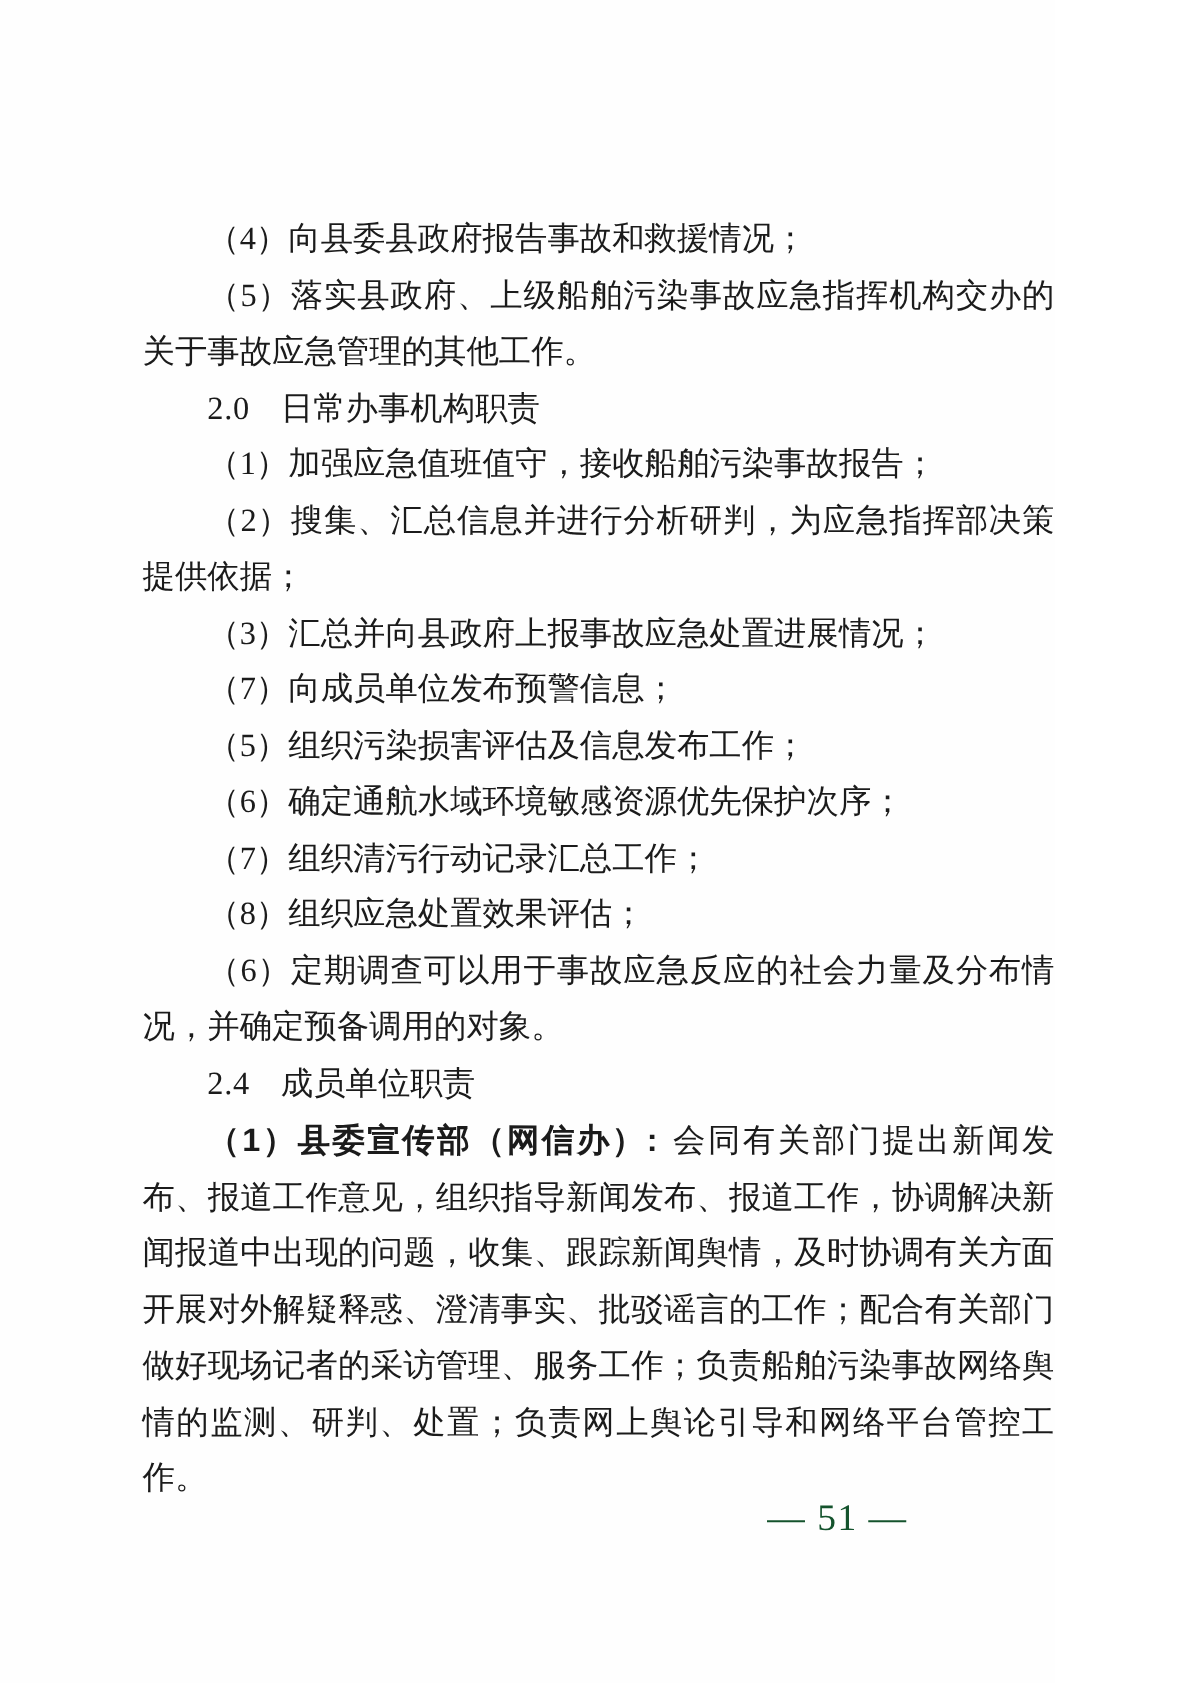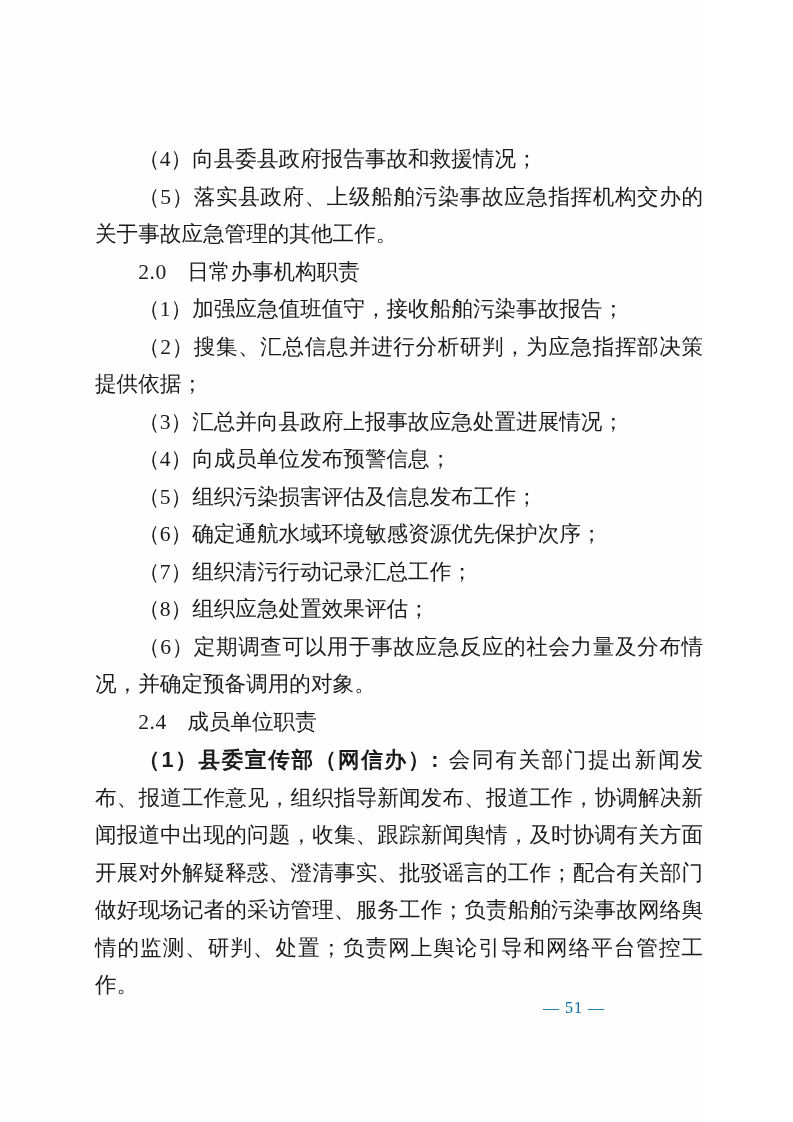--- a/index.html
+++ b/index.html
@@ -39,38 +39,38 @@
   }
   .lead {
     font-weight: 700;
     font-family: "Liberation Sans", "DejaVu Sans", sans-serif;
     margin-right: 0.4em;
   }
   .pageno {
     position: absolute;
     top: 999px;
     right: 98px;
-    font-size: 16px;
+    font-size: 25px;
     letter-spacing: 1px;
-    color: #0369a1;
+    color: #14532d;
     white-space: pre;
   }
 </style>
 </head>
 <body>
 
 <div class="page">
   <main class="content" id="doc-body">
       <p><span>（4）向县委县政府报告事故和救援情况；</span></p>
       <p><span>（5）落实县政府、上级船舶污染事故应急指挥机构交办的关于事故应急管理的其他工作。</span></p>
       <p class="heading"><span class="hnum">2.0</span><span class="htitle">日常办事机构职责</span></p>
       <p><span>（1）加强应急值班值守，接收船舶污染事故报告；</span></p>
       <p><span>（2）搜集、汇总信息并进行分析研判，为应急指挥部决策提供依据；</span></p>
       <p><span>（3）汇总并向县政府上报事故应急处置进展情况；</span></p>
-      <p><span>（4）向成员单位发布预警信息；</span></p>
+      <p><span>（7）向成员单位发布预警信息；</span></p>
       <p><span>（5）组织污染损害评估及信息发布工作；</span></p>
       <p><span>（6）确定通航水域环境敏感资源优先保护次序；</span></p>
       <p><span>（7）组织清污行动记录汇总工作；</span></p>
       <p><span>（8）组织应急处置效果评估；</span></p>
       <p><span>（6）定期调查可以用于事故应急反应的社会力量及分布情况，并确定预备调用的对象。</span></p>
       <p class="heading"><span class="hnum">2.4</span><span class="htitle">成员单位职责</span></p>
       <p><b class="lead">（1）县委宣传部（网信办）:</b><span>会同有关部门提出新闻发布、报道工作意见，组织指导新闻发布、报道工作，协调解决新闻报道中出现的问题，收集、跟踪新闻舆情，及时协调有关方面开展对外解疑释惑、澄清事实、批驳谣言的工作；配合有关部门做好现场记者的采访管理、服务工作；负责船舶污染事故网络舆情的监测、研判、处置；负责网上舆论引导和网络平台管控工作。</span></p>
     </main>
   <div class="pageno">— 51 —</div>
 </div>

